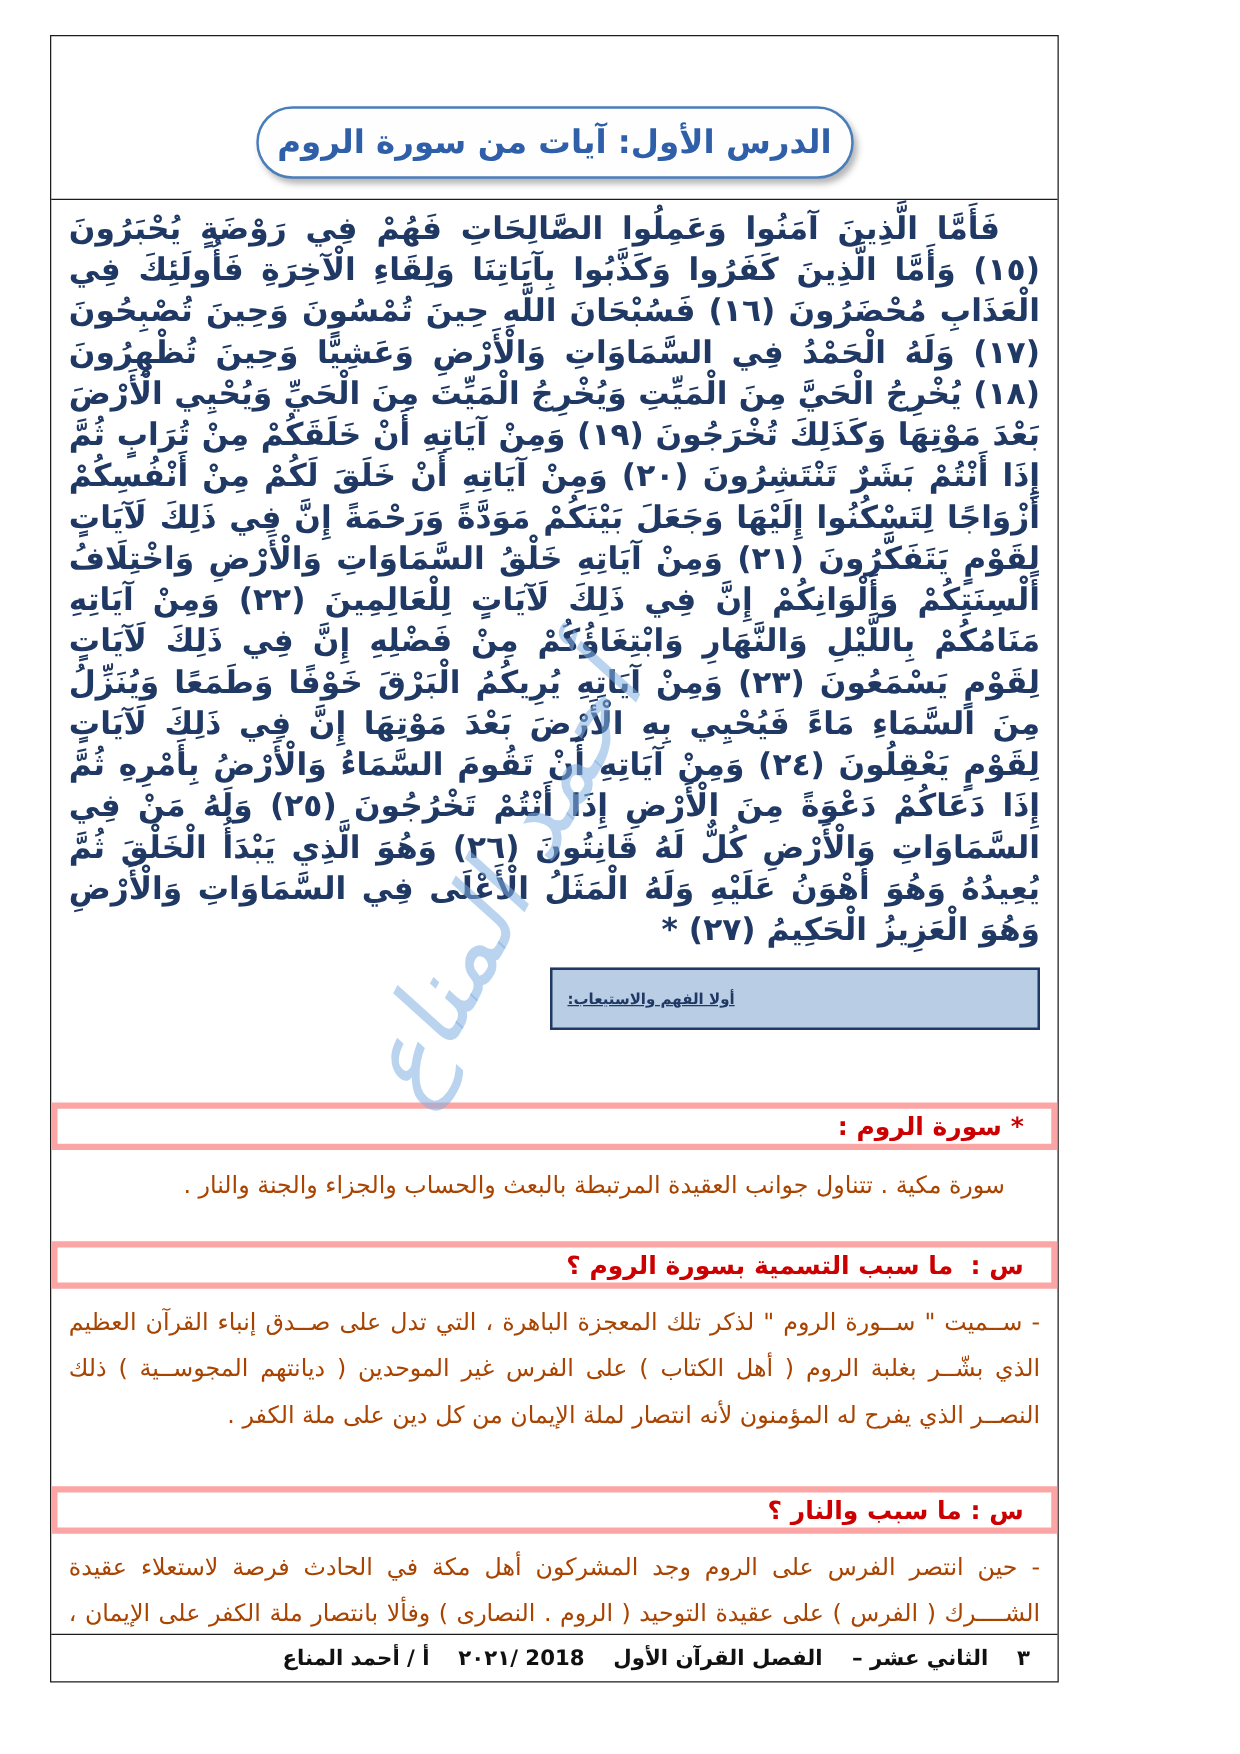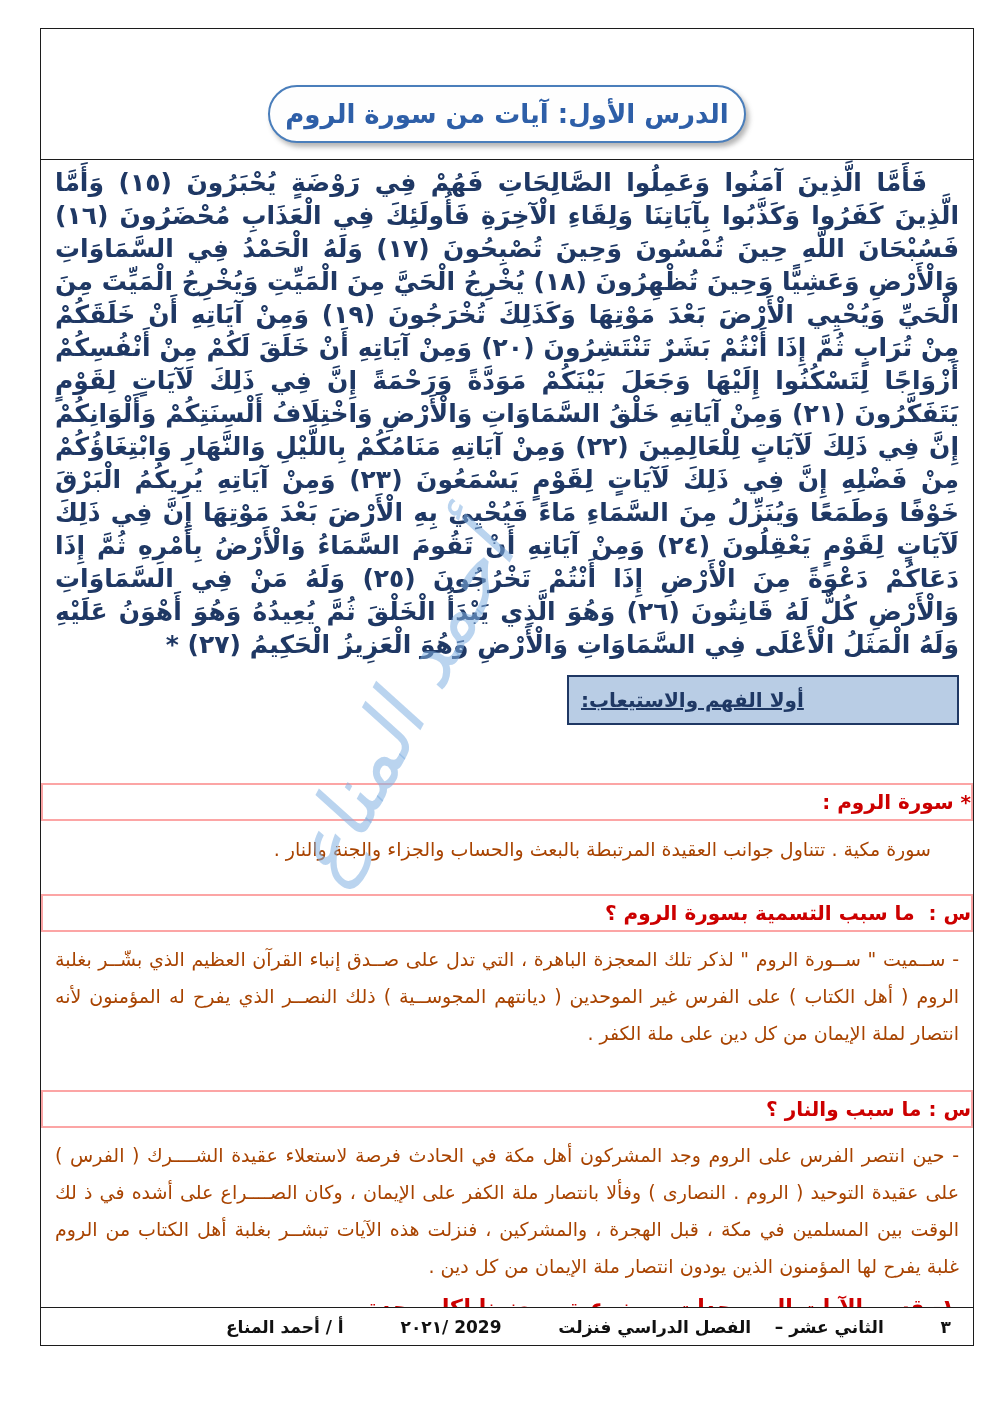--- a/index.html
+++ b/index.html
@@ -4,21 +4,21 @@
 <style>
   * { margin:0; padding:0; box-sizing:border-box; }
   html,body { background:#ffffff; }
   body {
     width:992px; height:1403px; position:relative; overflow:hidden;
     font-family:"DejaVu Sans", sans-serif;
   }
   .page { position:absolute; inset:0; background:#ffffff; }
 
   .frame {
-    position:absolute; left:40px; top:28px; width:934px; height:1318px;
+    position:absolute; left:40px; top:28px; width:807px; height:1318px;
     border:1px solid #1c1c1c; display:flex; flex-direction:column; background:#ffffff;
   }
 
   
   .title-section { border-bottom:1px solid #1c1c1c; padding:56px 0 16px; display:flex; justify-content:center; }
   .title-box {
     width:478px; height:58px; border:2px solid #4a7ebb; border-radius:29px;
     display:flex; align-items:center; justify-content:center; background:#fefefe;
     box-shadow:3px 4px 5px rgba(90,90,90,0.45);
   }
@@ -35,26 +35,26 @@
     margin-top:6px; color:#1f3864; font-size:25px; font-weight:bold;
     line-height:33px; text-align:justify; text-indent:32px;
   }
 
   .comp-box {
     width:392px; height:50px; margin-top:14px;
     background:#b9cde5; border:2px solid #1f3864;
     display:flex; align-items:center; justify-content:flex-end; padding:0 12px;
   }
   .comp-box span {
-    color:#1f3864; font-size:20px; font-weight:bold; text-decoration:underline; white-space:nowrap;
+    color:#1f3864; font-size:12px; font-weight:bold; text-decoration:underline; white-space:nowrap;
   }
 
   .rule-box {
-    border:2px solid #fca5a5; min-height:38px; margin-left:-14px; margin-right:-14px;
-    display:flex; align-items:center; padding:0 0;
+    border:5px solid #fca5a5; min-height:38px; margin-left:-14px; margin-right:-14px;
+    display:flex; align-items:center; padding:0 22px;
   }
   .rule-box span { color:#cc0000; font-size:20px; font-weight:bold; white-space:pre-wrap; }
   .box-surah { margin-top:58px; }
   .box-q1 { margin-top:26px;text-align:right; }
   .box-q2 { margin-top:38px; }
 
   .answer {
     margin-top:9px; color:#a84300; font-size:19px; font-weight:normal;
     line-height:37px; text-align:justify;
   }
@@ -118,19 +118,19 @@
         <span>س : ما سبب والنار ؟</span>
       </div>
       <p class="answer">- حين انتصر الفرس على الروم وجد المشركون أهل مكة في الحادث فرصة لاستعلاء عقيدة الشــــرك ( الفرس ) على عقيدة التوحيد ( الروم . النصارى ) وفألا بانتصار ملة الكفر على الإيمان ، وكان الصــــراع على أشده في ذ لك الوقت بين المسلمين في مكة ، قبل الهجرة ، والمشركين ، فنزلت هذه الآيات تبشــر بغلبة أهل الكتاب من الروم غلبة يفرح لها المؤمنون الذين يودون انتصار ملة الإيمان من كل دين .</p>
 
       <p class="task">١- قسم الآيات إلى وحدات موضوعية ، معنونا لكل وحدة .</p>
 
     </main>
 
     <footer class="footer">
       <span>٣</span>
-      <span>الثاني عشر –    الفصل الدراسي فنزلت</span>
-      <span class="ltr">٢٠٢١/ 2029</span>
+      <span>الثاني عشر –    الفصل القرآن الأول</span>
+      <span class="ltr">٢٠٢١/ 2018</span>
       <span>أ / أحمد المناع</span>
     </footer>
 
   </div>
 </div>
 
 </body></html>

